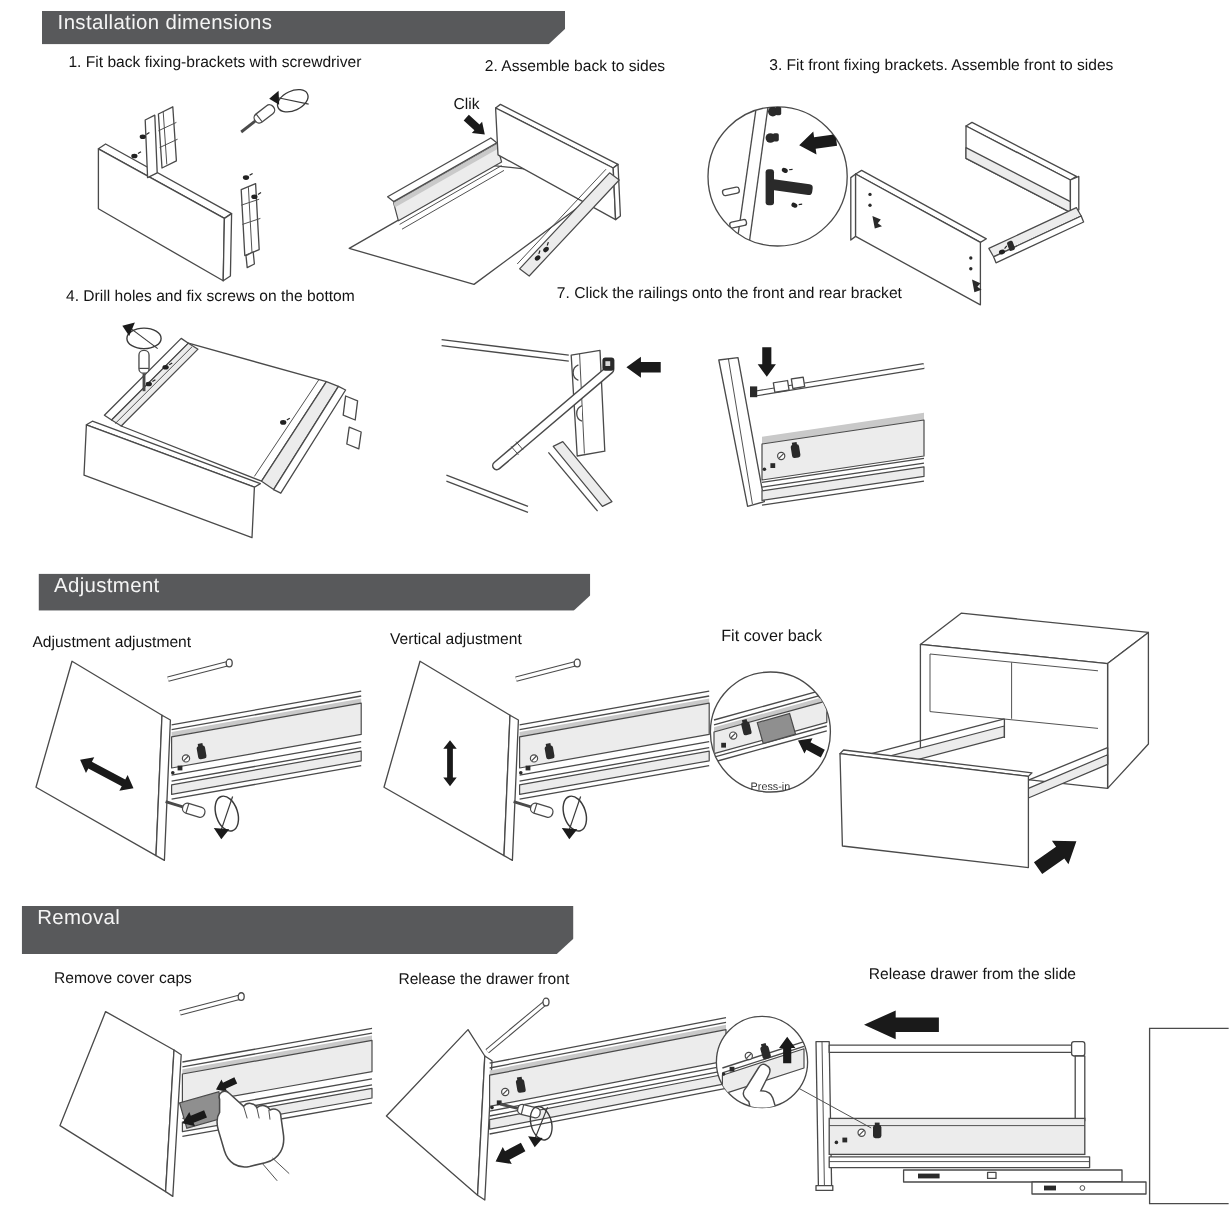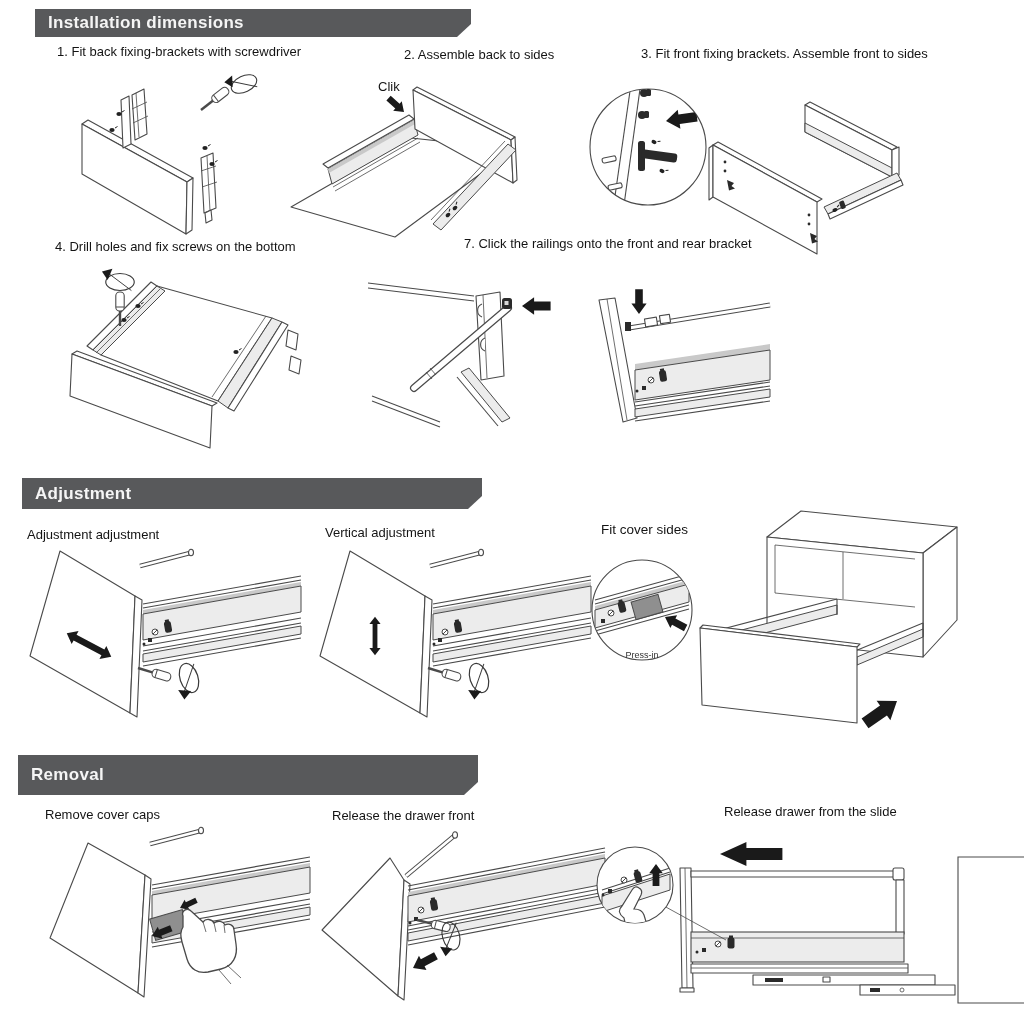--- a/index.html
+++ b/index.html
@@ -1,19 +1,19 @@
 <!DOCTYPE html>
 <html><head>
 <meta charset="utf-8">
 <style>
   *{margin:0;padding:0;box-sizing:border-box}
   html,body{width:1024px;height:1024px}
   body{background:#ffffff;font-family:"Liberation Sans",sans-serif;position:relative;overflow:hidden}
-  .banner{position:absolute;background:#58595b;color:#f5f5f5;display:flex;align-items:center;
-          padding-left:13px;font-size:17px;font-weight:700;letter-spacing:.3px;
+  .banner{position:absolute;background:#58595b;color:#f5f5f5;display:flex;
+          padding-left:13px;font-size:17px;font-weight:400;letter-spacing:.3px;
           clip-path:polygon(0 0,100% 0,100% calc(100% - 13px),calc(100% - 14px) 100%,0 100%)}
   .lbl{position:absolute;font-size:13px;color:#141414;white-space:nowrap}
   .illus{position:absolute}
   svg{display:block;overflow:visible}
   .pnl{fill:#ffffff;stroke:#4a4a4a;stroke-width:1.1;stroke-linejoin:round}
   .ral{fill:#ececec;stroke:#4a4a4a;stroke-width:1;stroke-linejoin:round}
   .shd{fill:#c9c9c9;stroke:none}
   .ln{stroke:#4a4a4a;stroke-width:1.1;fill:none}
   .thin{stroke:#4a4a4a;stroke-width:.8;fill:none}
   .drk{fill:#2a2a2a;stroke:none}
@@ -285,27 +285,27 @@
     <rect class="drk" x="57" y="108" width="4" height="4"></rect>
     <circle class="drk" cx="52" cy="113" r="1.5"></circle>
     <line class="ln" x1="50" y1="124" x2="185" y2="104"></line>
     <line class="ln" x1="50" y1="128" x2="185" y2="108"></line>
     <polygon class="ral" points="50,131 185,111 185,119 50,139"></polygon>
     <line class="ln" x1="50" y1="143" x2="185" y2="123"></line>
   </g>
 </svg>
 </div>
 
-<div class="banner" style="left:22px;top:478px;width:460px;height:31px">
+<div class="banner" style="left:32px;top:478px;width:460px;height:31px">
   <span>Adjustment</span>
 </div>
 
 <div class="lbl" style="left:27px;top:527px">Adjustment adjustment</div>
 <div class="lbl" style="left:325px;top:525px">Vertical adjustment</div>
-<div class="lbl" style="left:601px;top:522px;font-size:13.5px">Fit cover sides</div>
+<div class="lbl" style="left:601px;top:522px;font-size:13.5px">Fit cover back</div>
 
 <div class="illus" style="left:22px;top:548px">
 <svg width="280" height="190" viewBox="0 0 280 190">
   <g>
     <line x1="118" y1="18" x2="168" y2="5" stroke="#4a4a4a" stroke-width="4.5"></line>
     <line x1="118" y1="18" x2="168" y2="5" stroke="#ffffff" stroke-width="2.8"></line>
     <ellipse class="pnl" cx="169" cy="4.5" rx="2.5" ry="3.2"></ellipse>
   </g>
   <g>
     <polygon class="pnl" points="38,3 113,48 108,165 8,108"></polygon>

